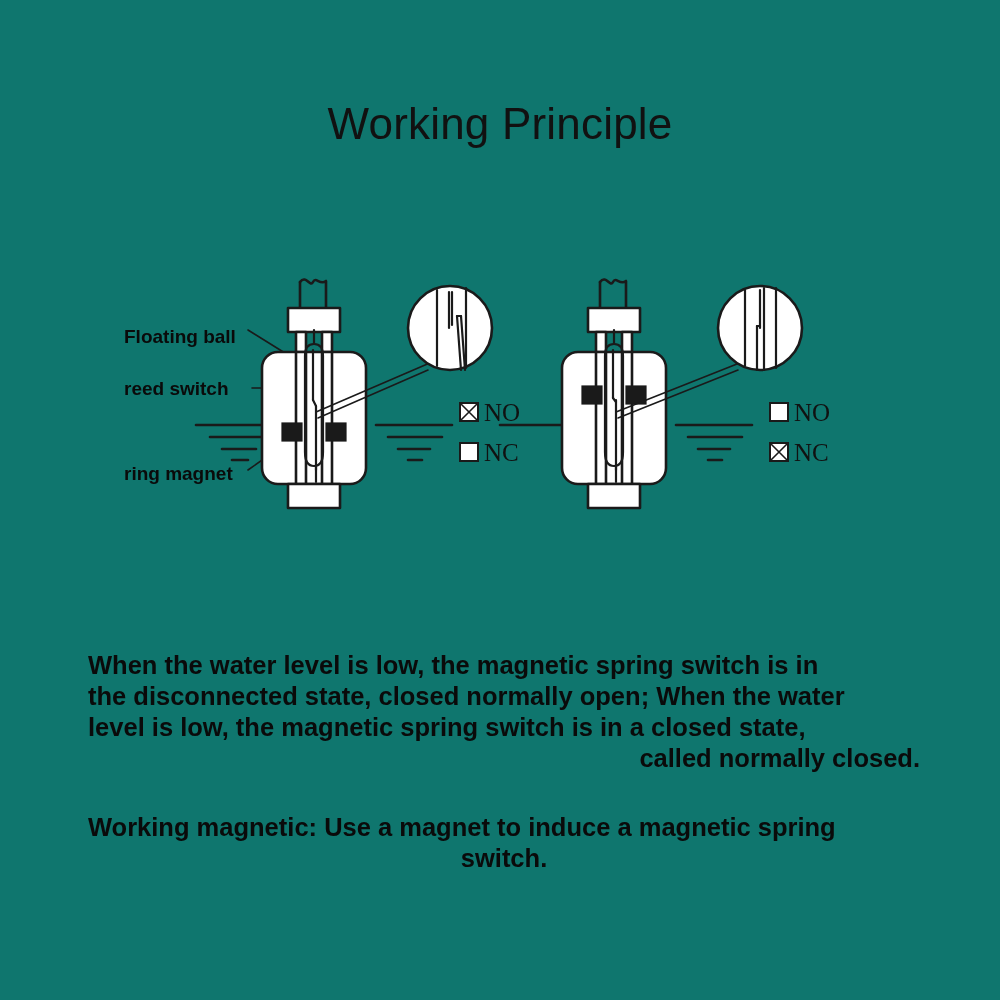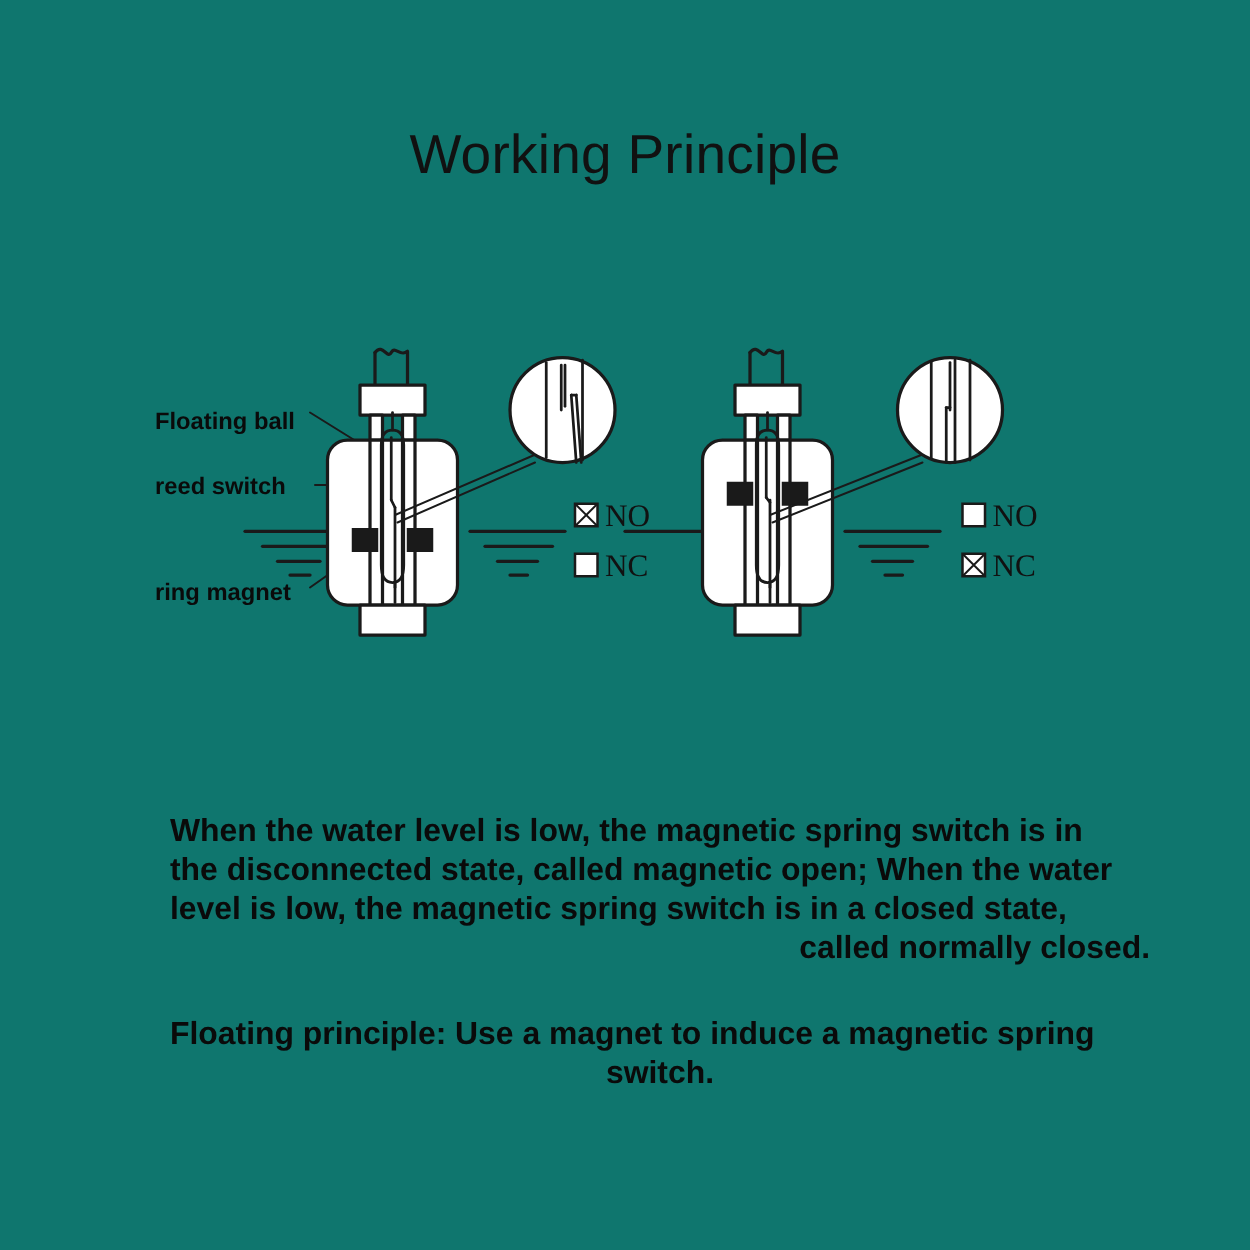--- a/index.html
+++ b/index.html
@@ -73,21 +73,21 @@
   }
   #para1 .lastline {
     text-align: right;
   }
   #para2 {
     top: 812px;
     text-align: left;
   }
   #para2 .lastline { text-align: center; }
 
-  .tl { display: block; margin-left: 48px; }
+  .tl { display: block; }
 </style>
 </head>
 <body>
 
 <div id="page">
 
   <div class="title">Working Principle</div>
 
   <div class="figure">
     <svg width="1000" height="270" viewBox="0 0 1000 270" xmlns="http://www.w3.org/2000/svg">
@@ -268,23 +268,23 @@
             <path class="lnl" d="M771,174 L787,190 M787,174 L771,190"></path>
             <text class="cbx" x="794" y="191">NC</text>
           </g>
         </g>
       </g>
     </svg>
   </div>
 
   <div class="body-text" id="para1">
     <span class="tl">When the water level is low, the magnetic spring switch is in</span>
-    <span class="tl">the disconnected state, called magnetic open; When the water</span>
+    <span class="tl">the disconnected state, closed normally open; When the water</span>
     <span class="tl">level is low, the magnetic spring switch is in a closed state,</span>
     <span class="tl lastline">called normally closed.</span>
   </div>
 
   <div class="body-text" id="para2">
-    <span class="tl">Floating principle: Use a magnet to induce a magnetic spring</span>
+    <span class="tl">Working magnetic: Use a magnet to induce a magnetic spring</span>
     <span class="tl lastline">switch.</span>
   </div>
 
 </div>
 
 </body></html>

